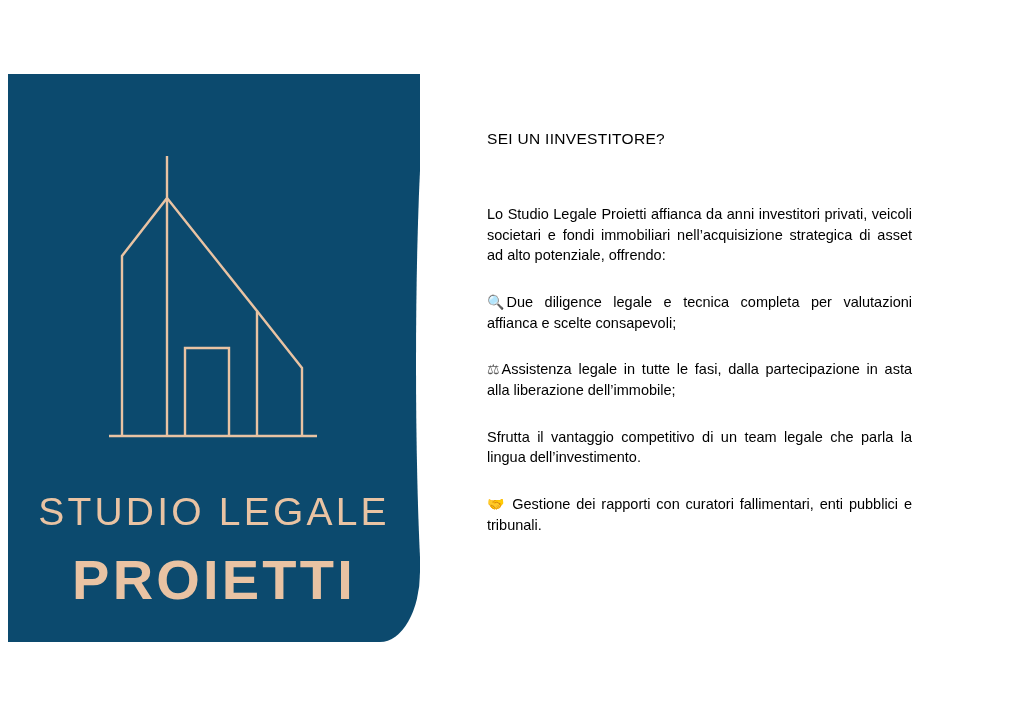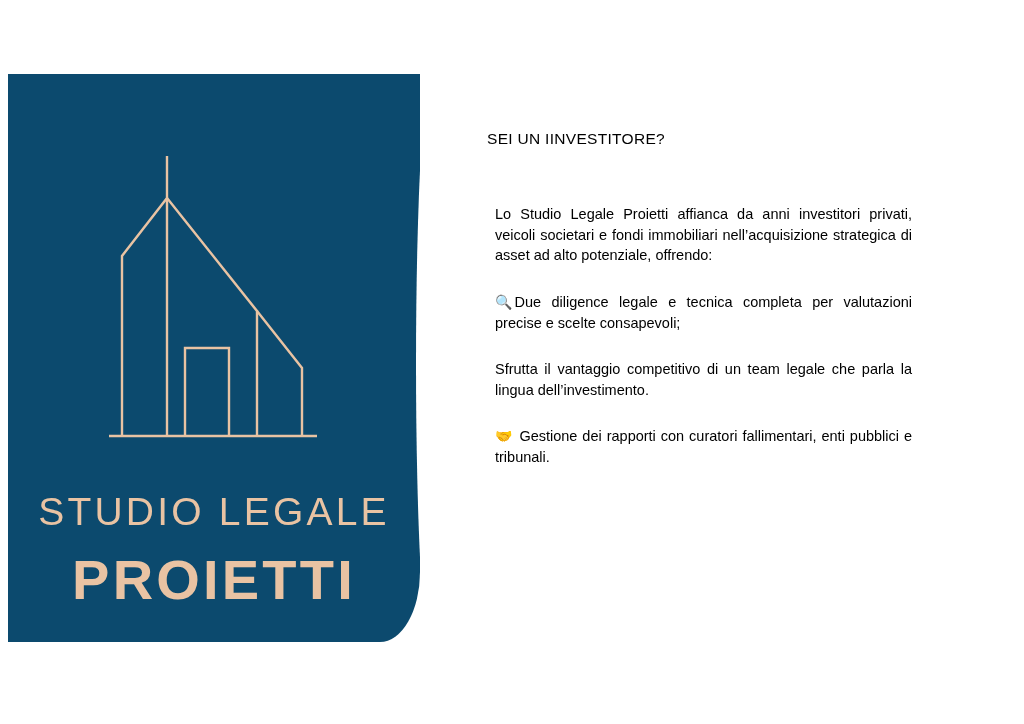--- a/index.html
+++ b/index.html
@@ -81,21 +81,21 @@
   .headline {
     font-size: 15.5px;
     letter-spacing: 0.3px;
     margin: 0 0 56px 0;
     font-weight: 400;
   }
   .para {
     font-size: 14.5px;
     line-height: 1.42;
     text-align: justify;
-    margin: 0 0 26px 8px;
+    margin: 0 0 26px 0;
   }
   .para:last-child { margin-bottom: 0; }
   .bullet-icon {
     display: inline-block;
     margin-right: 2px;
     font-size: 14px;
   }
   .emoji-magnifier { color: #4a4a4a; }
   .emoji-chart { color: #d04a3a; }
   .emoji-scale { color: #5b5b5b; }
@@ -131,23 +131,26 @@
   </div>
 </div>
 
 <div class="content">
 
   <h1 class="headline">SEI UN IINVESTITORE?</h1>
 
   <p class="para">Lo Studio Legale Proietti affianca da anni investitori privati, veicoli societari e fondi immobiliari nell’acquisizione strategica di asset ad alto potenziale, offrendo:</p>
 
   <p class="para">
-    <span class="bullet-icon emoji-magnifier">🔍</span><span>Due diligence legale e tecnica completa per valutazioni precise e scelte consapevoli;</span>
+    <span class="bullet-icon emoji-magnifier">🔍</span><span>Due diligence legale e tecnica completa per valutazioni affianca e scelte consapevoli;</span>
   </p>
 
+  <p class="para">
+    <span class="bullet-icon emoji-scale">⚖</span><span>Assistenza legale in tutte le fasi, dalla partecipazione in asta alla liberazione dell’immobile;</span>
+  </p>
 
 
   <p class="para">Sfrutta il vantaggio competitivo di un team legale che parla la lingua dell’investimento.</p>
 
   <p class="para">
     <span class="bullet-icon emoji-hands">🤝</span> <span>Gestione dei rapporti con curatori fallimentari, enti pubblici e tribunali.</span>
   </p>
 </div>
 
 </body></html>

